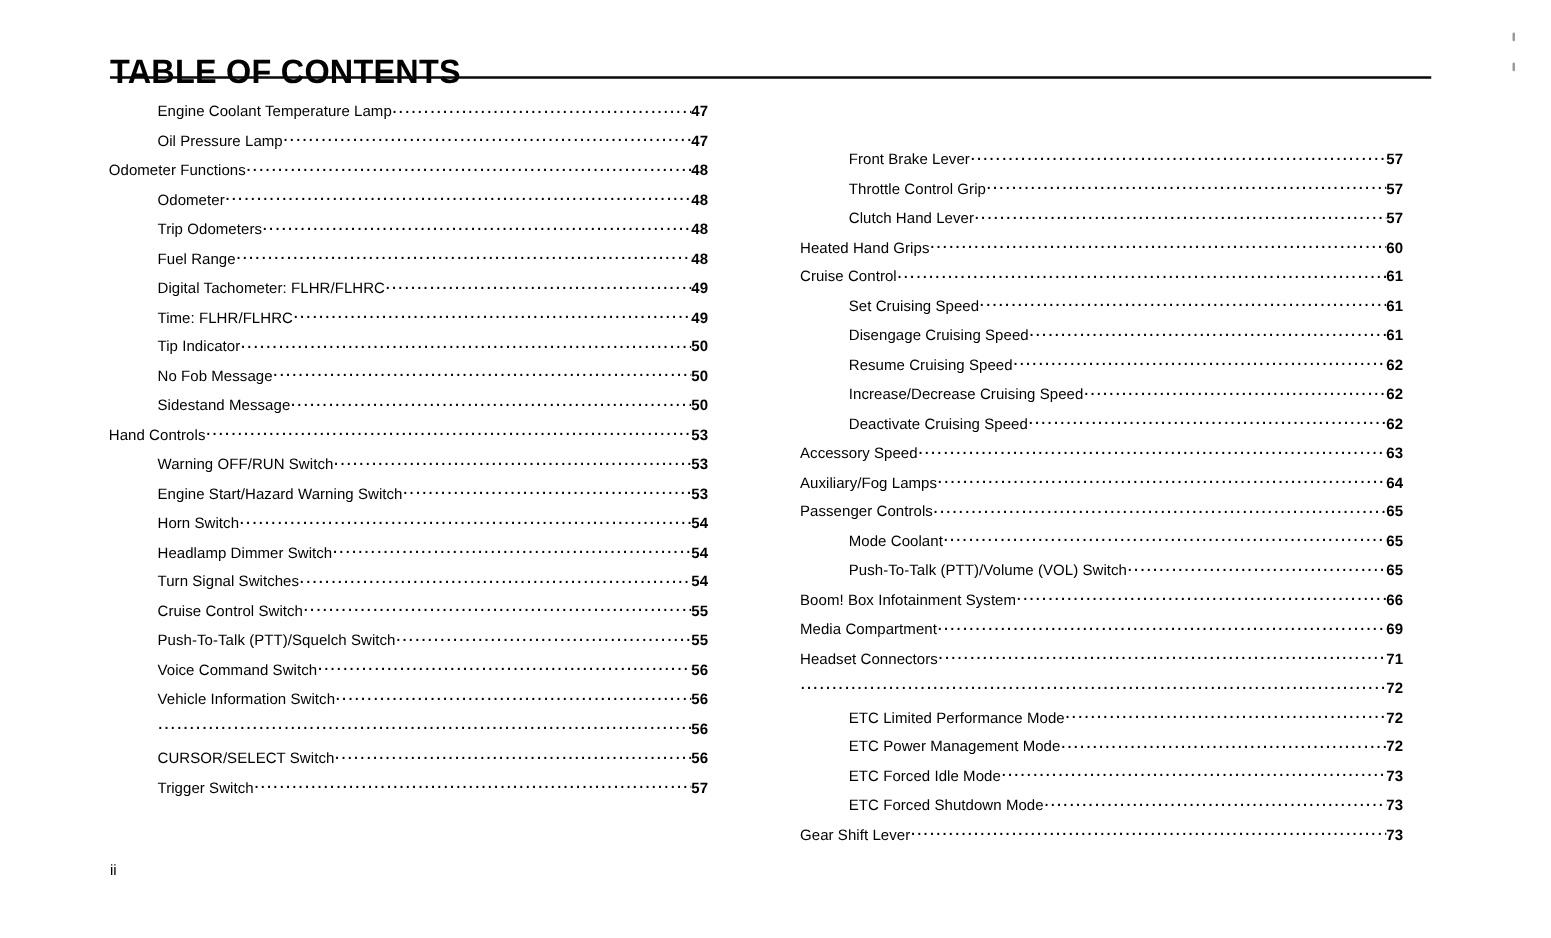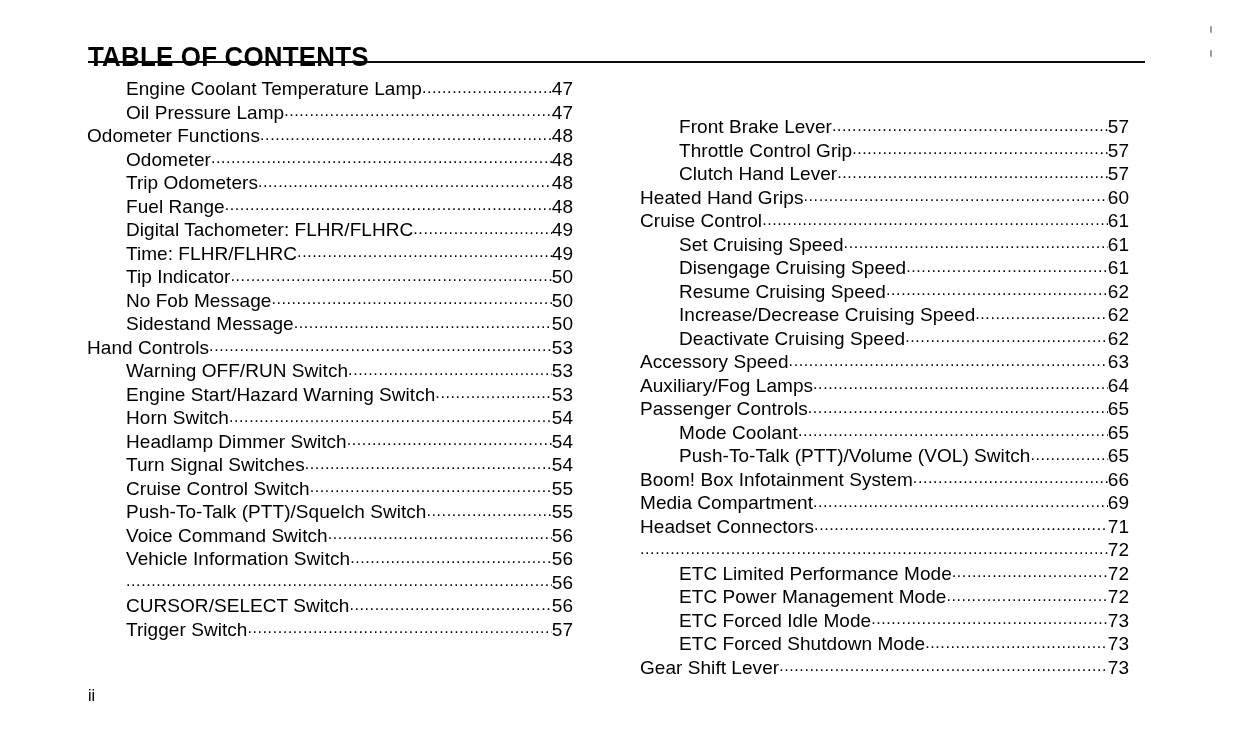--- a/index.html
+++ b/index.html
@@ -50,21 +50,21 @@
     position: absolute;
     top: 0;
   }
   .toc-column.left  { left: 87px;  width: 486px; }
   .toc-column.right { left: 640px; width: 489px; margin-top: 38px; }
 
   .toc-row {
     display: flex;
     align-items: baseline;
     height: 23.5px;
-    font-size: 19px;
+    font-size: 12px;
     line-height: 23.5px;
     white-space: nowrap;
     overflow: hidden;
   }
   .toc-row.lvl1 { padding-left: 39px; }
 
   .toc-title {
     flex: 0 0 auto;
     letter-spacing: 0.05px;
   }
@@ -79,31 +79,31 @@
     content: "........................................................................................................................";
     position: absolute;
     left: 0;
     bottom: -4px;
     font-size: 16px;
     letter-spacing: 0.6px;
     white-space: nowrap;
   }
   .toc-page {
     flex: 0 0 auto;
-    text-align: right;
     min-width: 20px;
     letter-spacing: 0.05px;
+    font-weight: bold;
   }
 
   
   #folio {
     position: absolute;
     left: 88px;
     top: 686px;
-    font-size: 16px;
+    font-size: 12px;
     line-height: 20px;
   }
 
   
   .speck {
     position: absolute;
     background: #9a9a9a;
     border-radius: 1px;
   }
   #speck-top    { left: 1210px; top: 26px; width: 2px; height: 7px; }

